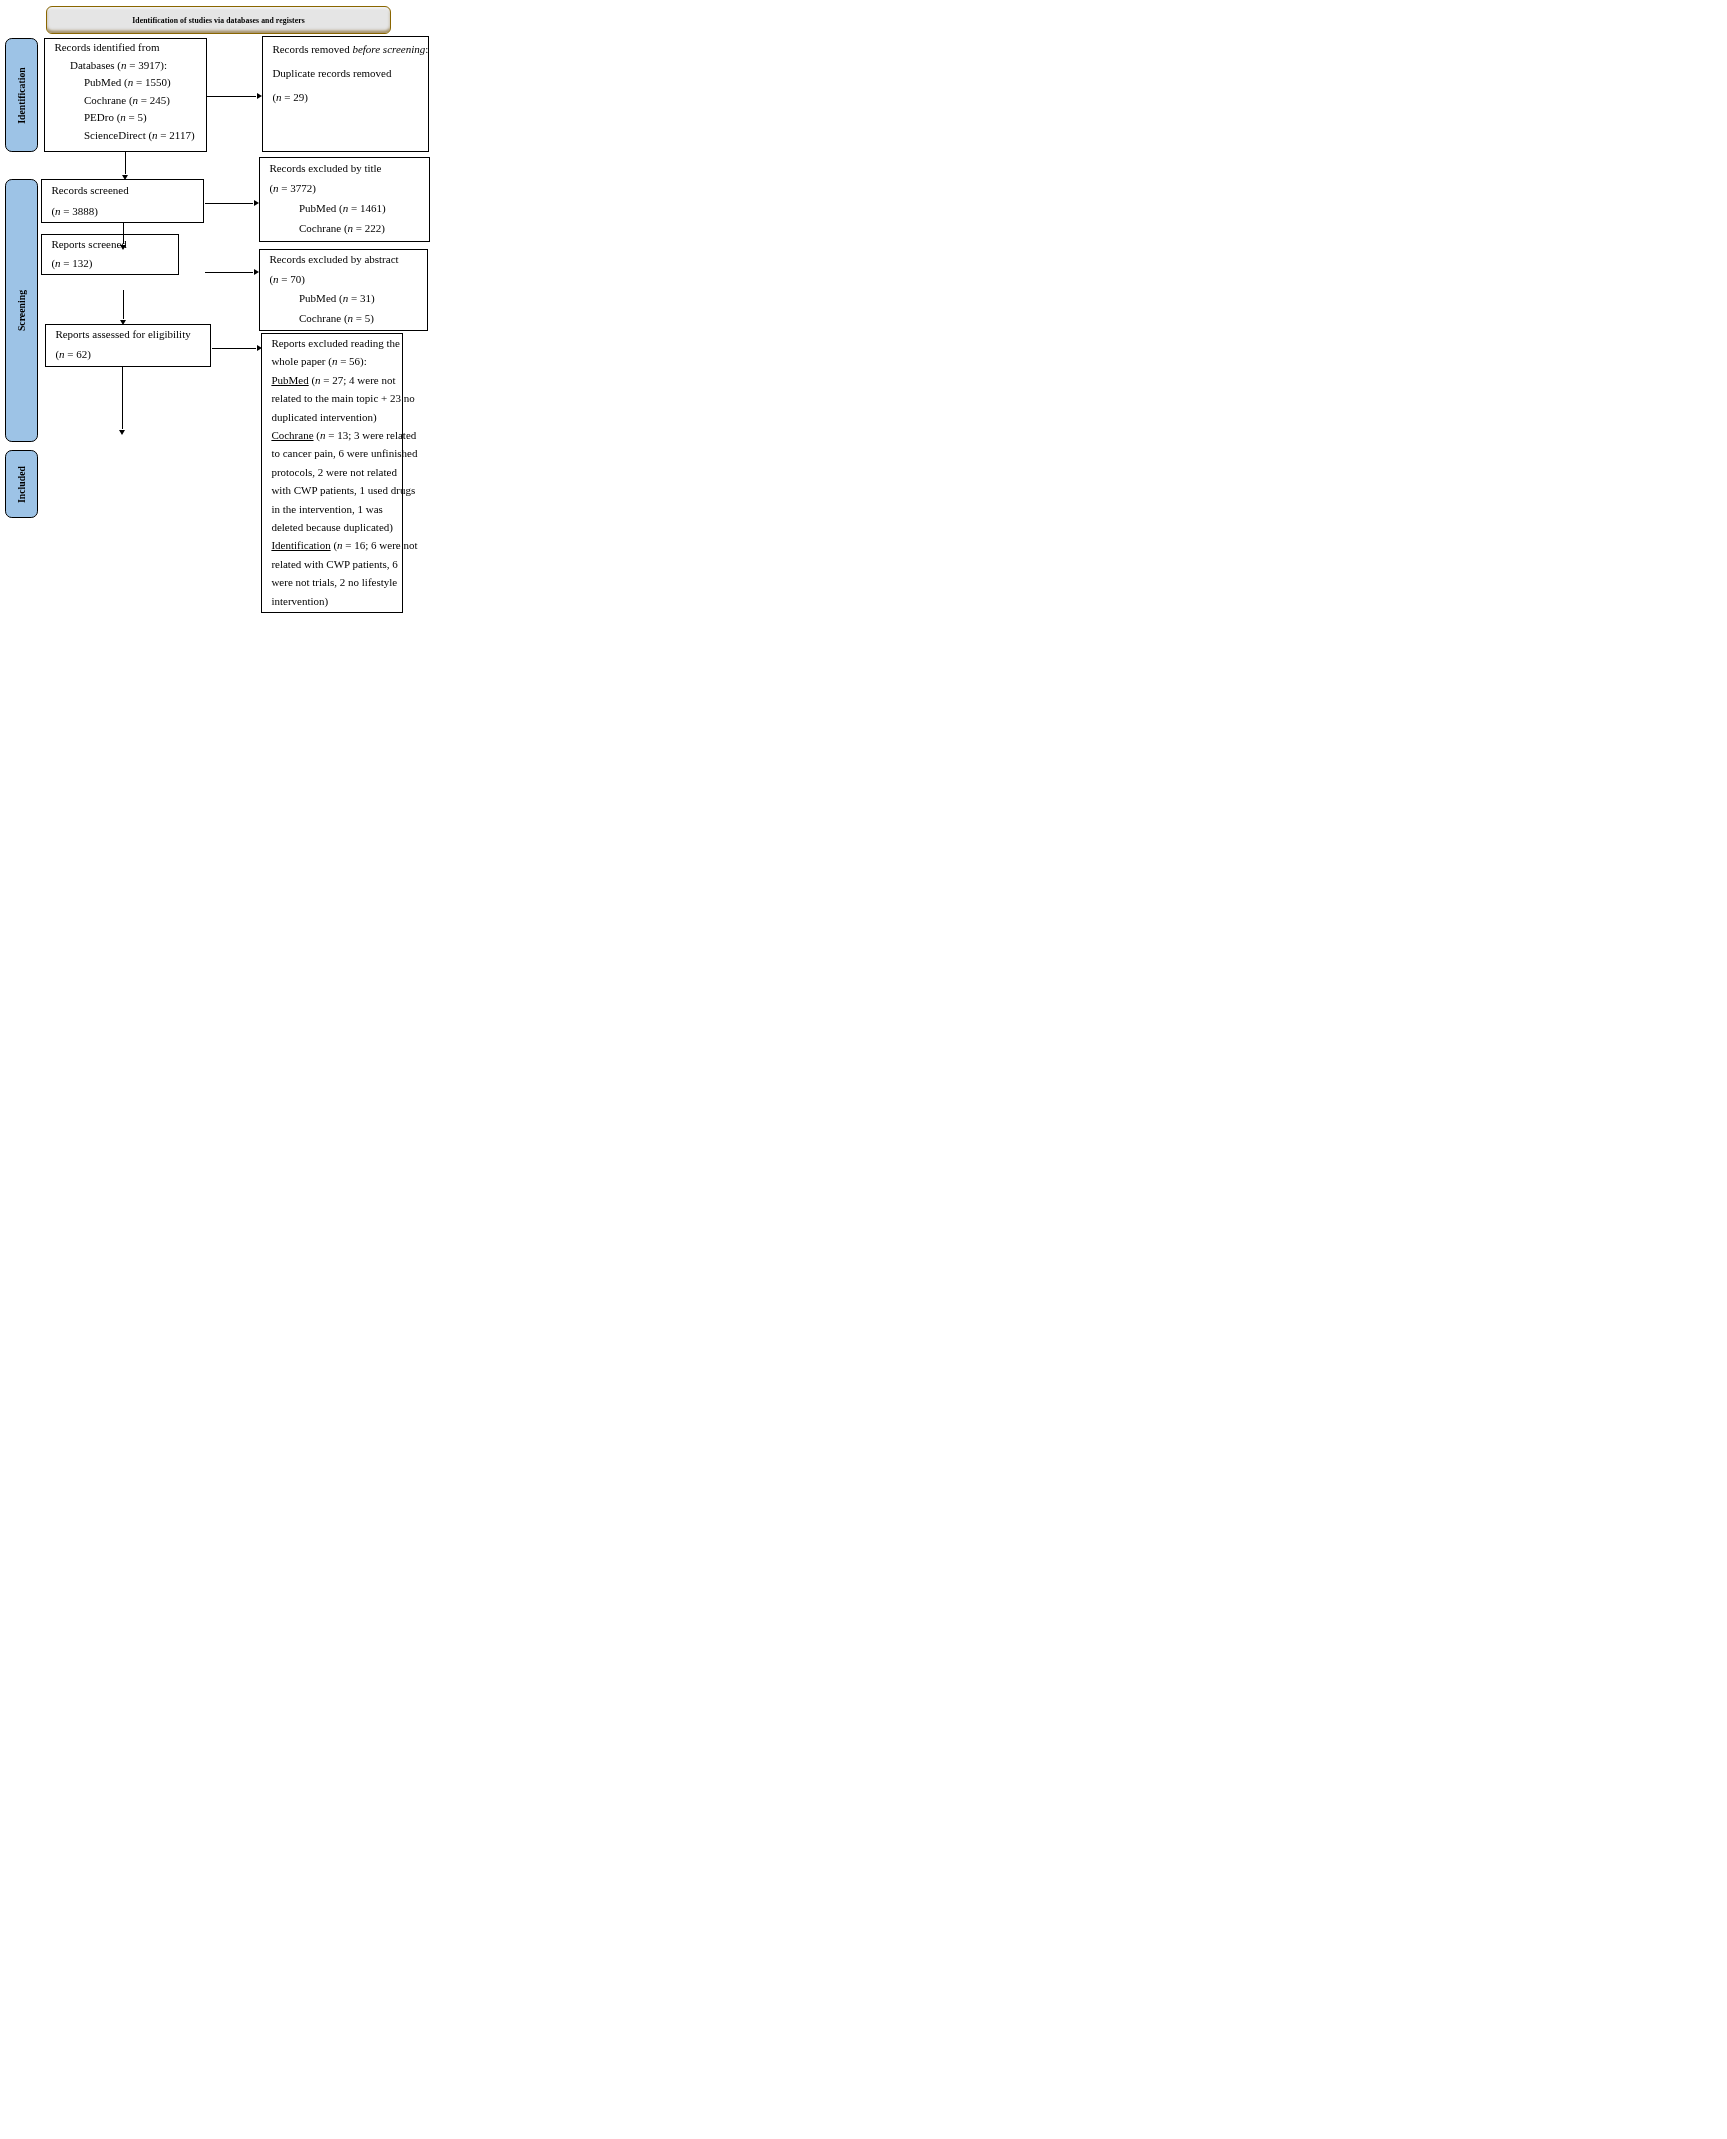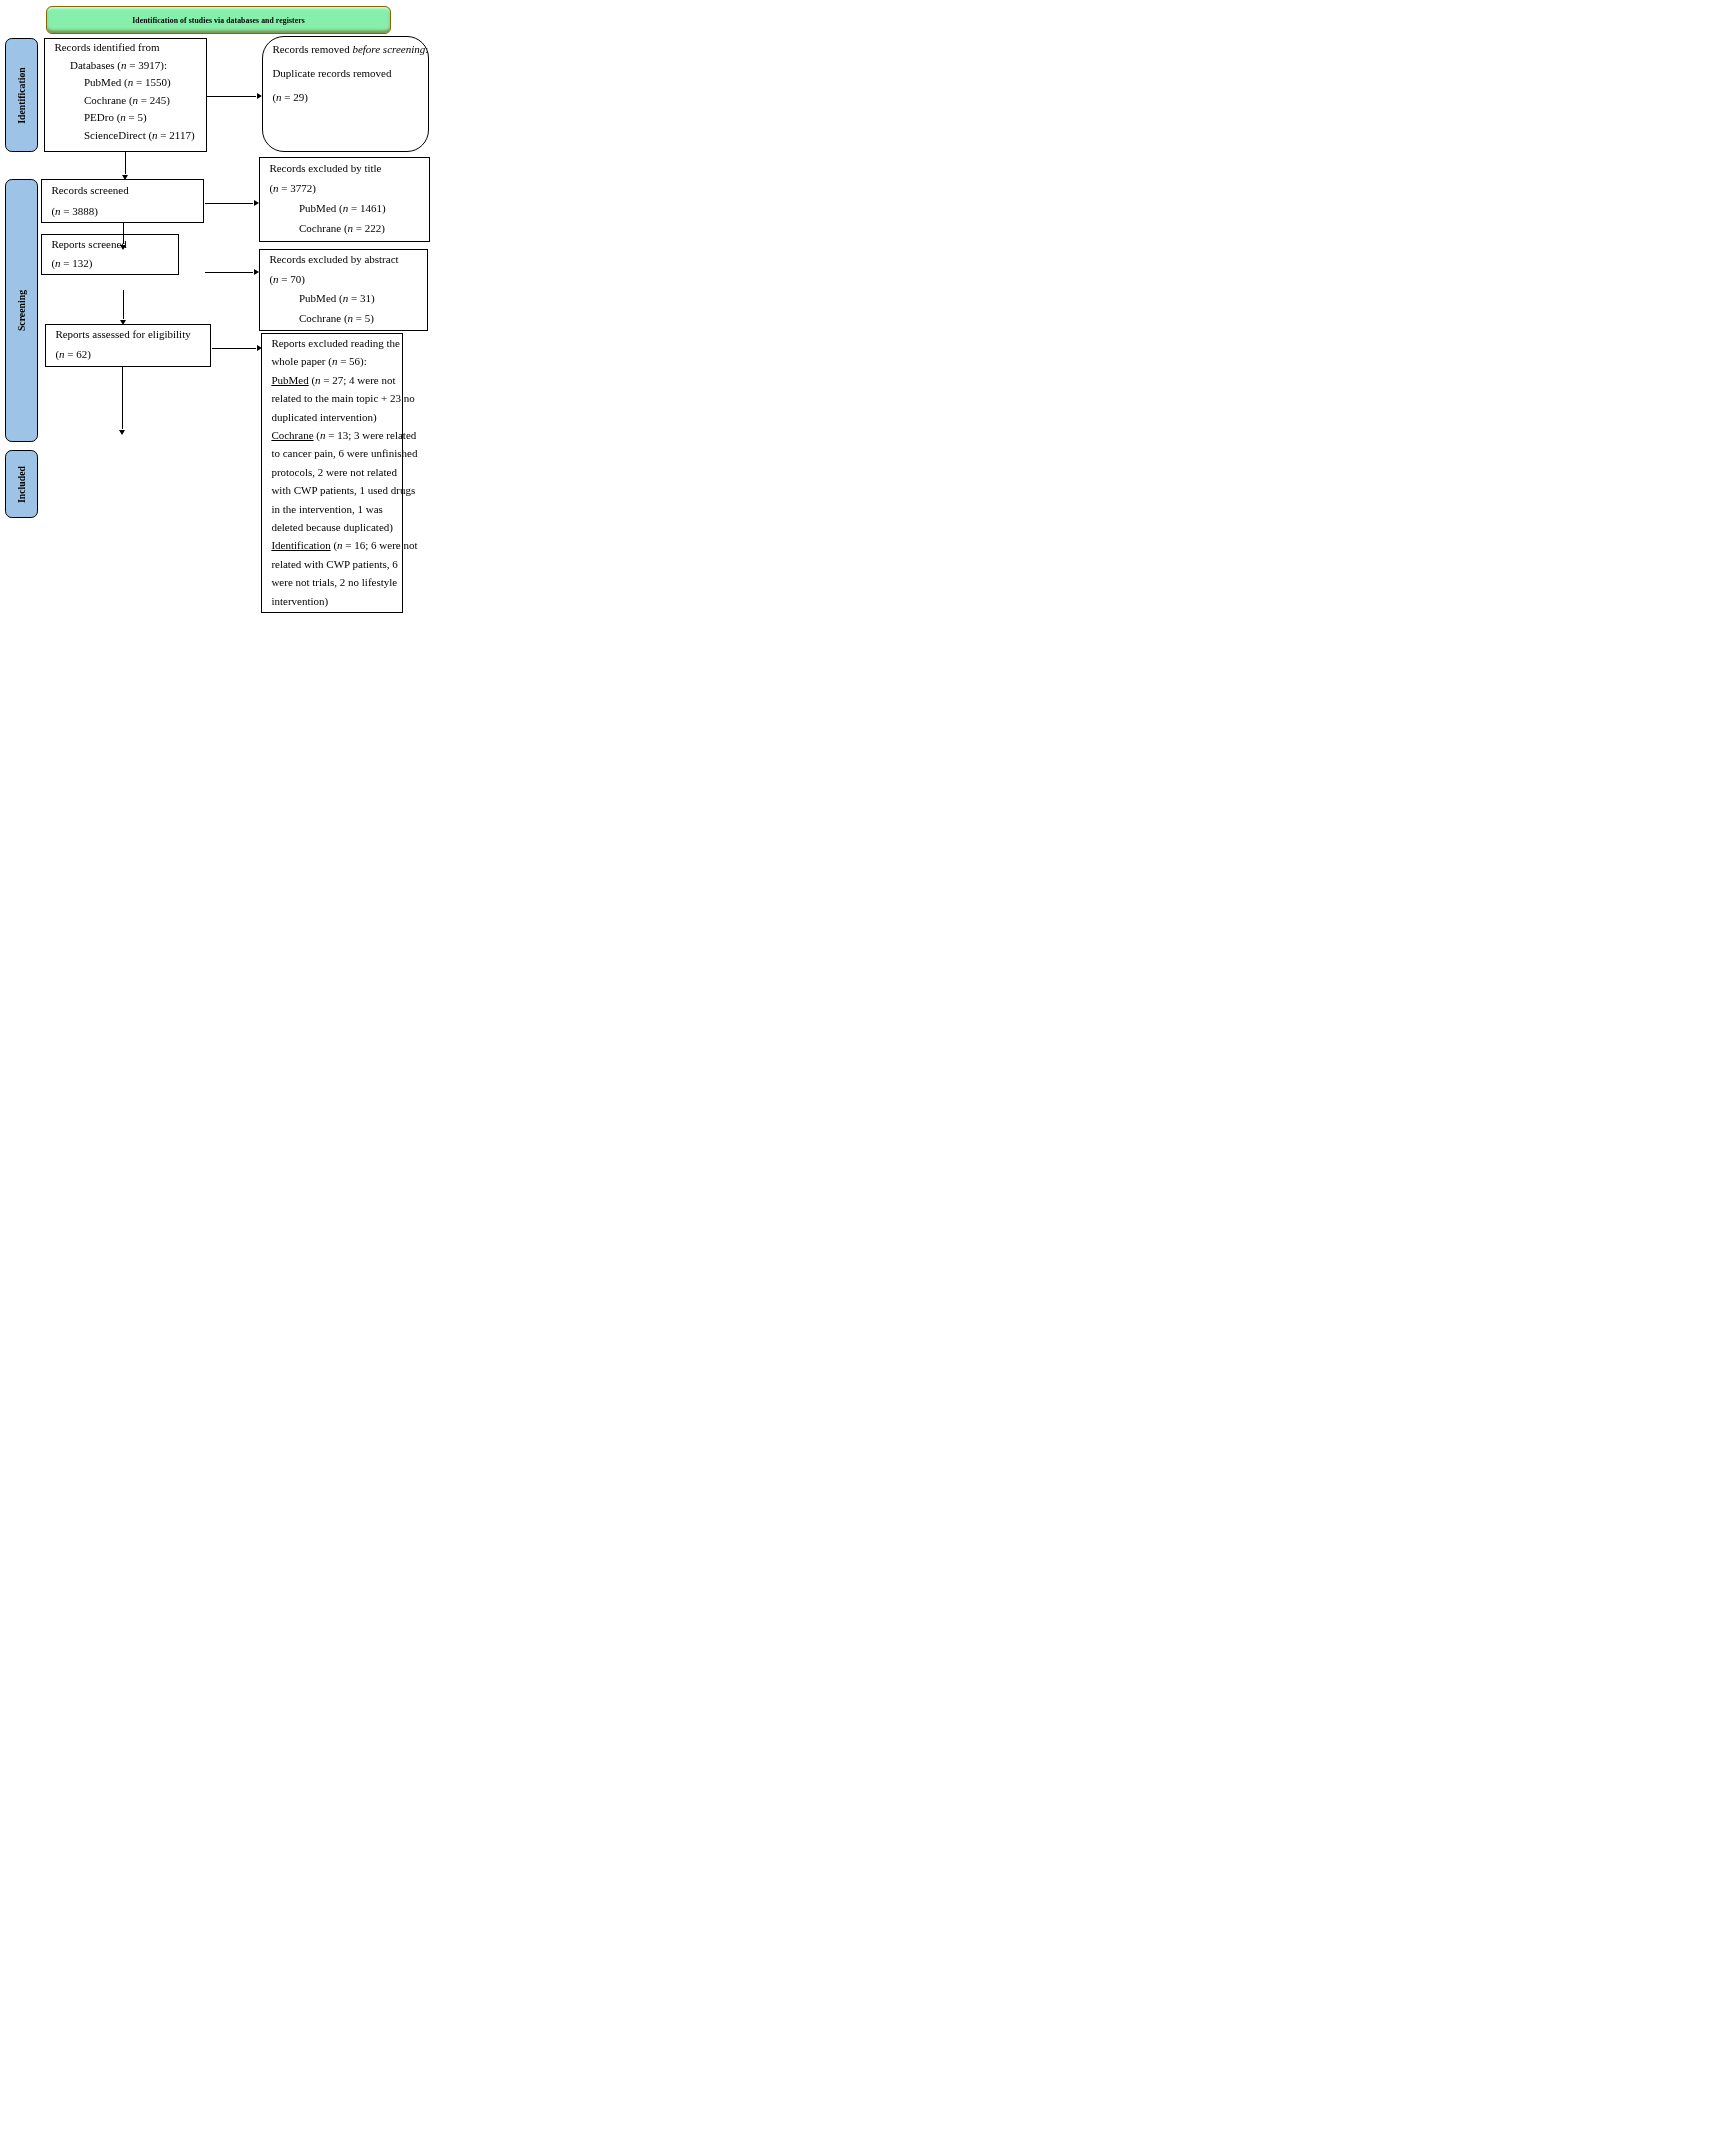--- a/index.html
+++ b/index.html
@@ -45,21 +45,21 @@
   .harrow::after {
     content:""; position:absolute; top:50%; right:-5.6px; transform:translateY(-50%);
     border:3.9px solid transparent; border-right:0; border-left:5.6px solid #000;
   }
 </style>
 </head>
 <body>
 
 <div class="canvas">
 
-  <div class="banner" style="background: #86efac;">
+  <div class="banner" style="background: #e5e5e5;">
     <span class="txt">Identification of studies via databases and registers</span>
   </div>
 
   <div class="sideband" style="left: 4.7px; top: 38px; width: 33px; height: 114px; background: rgb(157, 195, 230);">
     <span class="lbl">Identification</span>
   </div>
   <div class="sideband" style="left: 4.7px; top: 179px; width: 33px; height: 263px; background: rgb(157, 195, 230);">
     <span class="lbl">Screening</span>
   </div>
   <div class="sideband" style="left: 4.7px; top: 450px; width: 33px; height: 68px; background: rgb(157, 195, 230);">
@@ -84,21 +84,21 @@
       <div class="line ind0">Reports screened</div>
       <div class="line ind0">(<i>n</i> = 132)</div>
     </div>
 
   <div class="flowbox" style="left:45px; top:324px; width:166px; height:43px; --lh:19.7px; border-width:1.7px 1.3px;">
       <div class="line ind0">Reports assessed for eligibility</div>
       <div class="line ind0">(<i>n</i> = 62)</div>
     </div>
 
 
-  <div class="flowbox" style="left:262px; top:36px;  width:167px; height:116px;border-radius:22px; --lh:24px;">
+  <div class="flowbox" style="left:262px; top:36px;  width:167px; height:116px; --lh:24px;">
       <div class="line ind0">Records removed <i>before screening</i>:</div>
       <div class="line ind0">Duplicate records removed</div>
       <div class="line ind0">(<i>n</i> = 29)</div>
     </div>
 
   <div class="flowbox" style="left:259px; top:157px; width:171px; height:85px; --lh:20px;">
       <div class="line ind0">Records excluded by title</div>
       <div class="line ind0">(<i>n</i> = 3772)</div>
       <div class="line ind2">PubMed (<i>n</i> = 1461)</div>
       <div class="line ind2">Cochrane (<i>n</i> = 222)</div>

